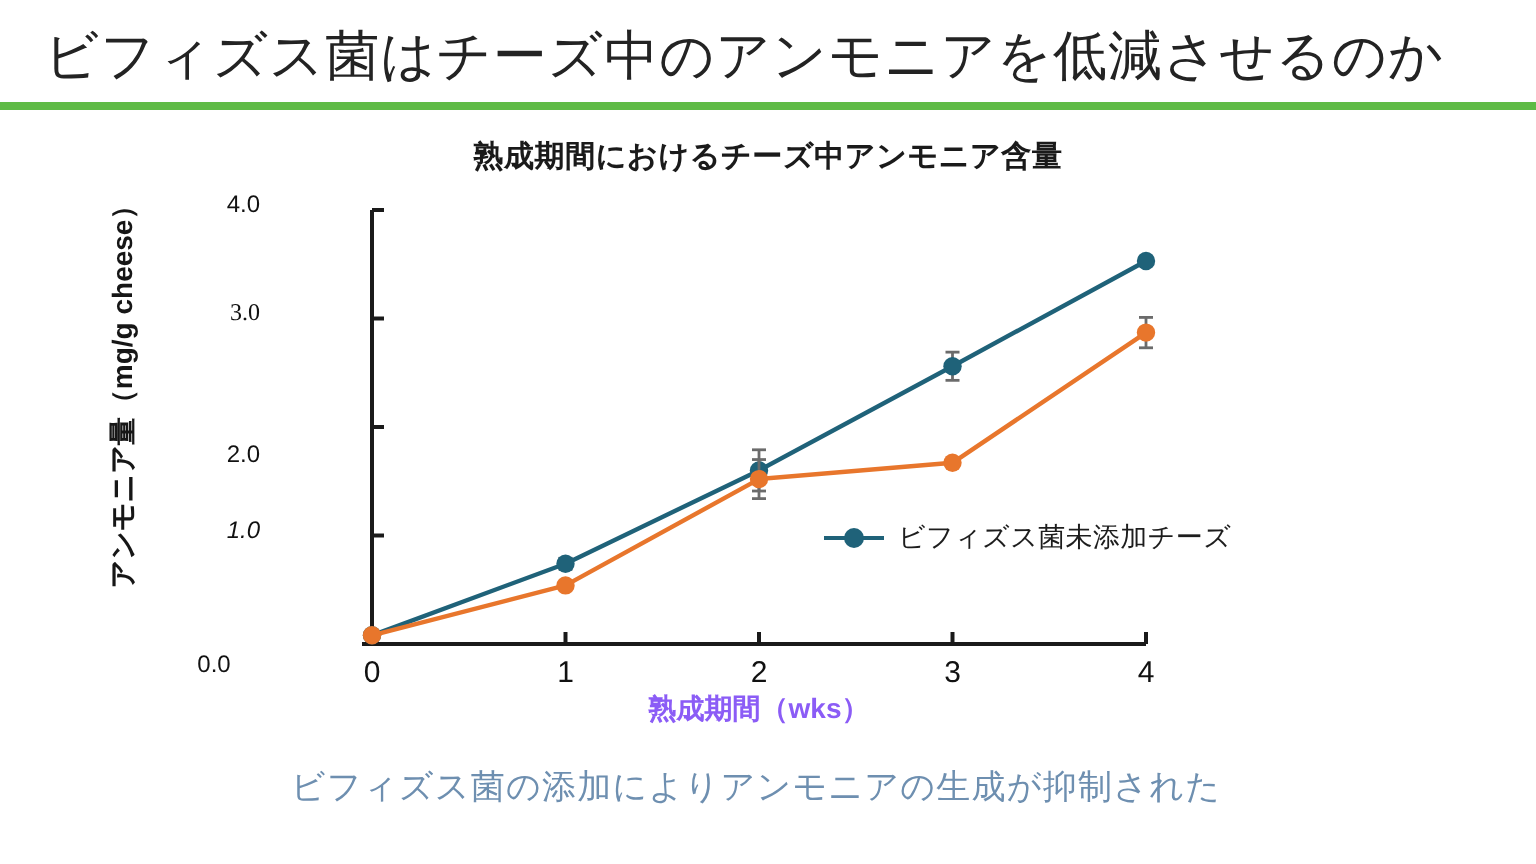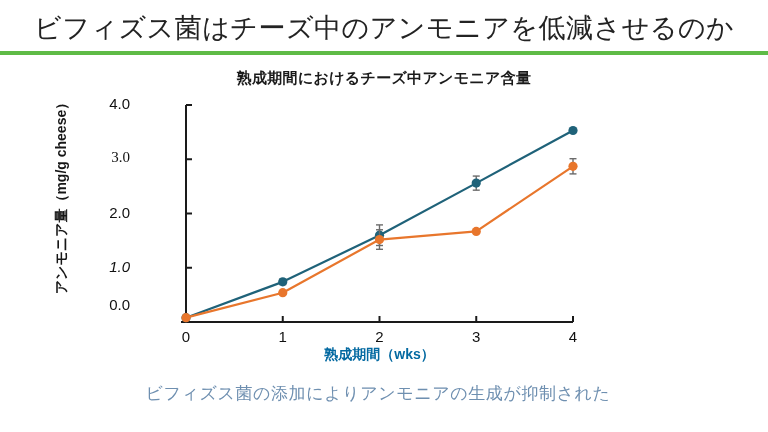--- a/index.html
+++ b/index.html
@@ -18,21 +18,21 @@
 
   
   #slide-title {
     position: absolute;
     left: 0;
     top: 6px;
     width: 768px;
     height: 46px;
     display: flex;
     align-items: center;
-    padding-left: 34px;
+    padding-left: 22px;
     box-sizing: border-box;
     font-size: 27px;
     line-height: 1.15;
     letter-spacing: 0.5px;
     color: #232323;
     white-space: nowrap;
   }
   #title-rule {
     position: absolute;
     left: 0;
@@ -84,57 +84,57 @@
     font-weight: bold;
     color: #161616;
     white-space: nowrap;
   }
 
   .y-tick-label {
     position: absolute;
     right: 0;
     width: 46px;
     text-align: right;
+    font-size: 12px;
+    color: #111111;
+    font-weight: 500;
+  }
+  #y-tick-labels {
+    position: absolute;
+    left: 82px;
+    top: 0;
+    width: 48px;
+    height: 320px;
+  }
+
+  #x-tick-labels {
+    position: absolute;
+    left: 0;
+    top: 0;
+    width: 768px;
+    height: 320px;
+  }
+  .x-tick-label {
+    position: absolute;
+    width: 30px;
+    margin-left: -15px;
+    text-align: center;
     font-size: 15px;
     color: #111111;
     font-weight: 500;
   }
-  #y-tick-labels {
-    position: absolute;
-    left: 82px;
-    top: 0;
-    width: 48px;
-    height: 320px;
-  }
-
-  #x-tick-labels {
-    position: absolute;
-    left: 0;
-    top: 0;
-    width: 768px;
-    height: 320px;
-  }
-  .x-tick-label {
-    position: absolute;
-    width: 30px;
-    margin-left: -15px;
-    text-align: center;
-    font-size: 15px;
-    color: #111111;
-    font-weight: 500;
-  }
   #x-axis-title {
     position: absolute;
     left: 186px;
     top: 290px;
     width: 387px;
     text-align: center;
     font-size: 14px;
     font-weight: bold;
-    color: #0369a1;
+    color: #8b5cf6;
     white-space: nowrap;
   }
 
   
   #legend {
     position: absolute;
     left: 412px;
     top: 203px;
     display: flex;
     flex-direction: column;
@@ -241,33 +241,40 @@
         <circle cx="282.75" cy="236.70499999999998" r="4.6" fill="#E8762C"></circle>
         <circle cx="379.5" cy="183.54" r="4.6" fill="#E8762C"></circle>
         <circle cx="476.25" cy="175.4025" r="4.6" fill="#E8762C"></circle>
         <circle cx="573" cy="110.30249999999998" r="4.6" fill="#E8762C"></circle>
       </g>
   </svg>
 
   <div id="y-axis-title">アンモニア量（mg/g cheese）</div>
 
   <div id="y-tick-labels">
-      <div class="y-tick-label" style="top: 240px;">0.0</div>
+      <div class="y-tick-label" style="top: 269px; text-align: center;">0.0</div>
       <div class="y-tick-label" style="top: 201.75px; font-style: italic;">1.0</div>
-      <div class="y-tick-label" style="top: 148px;">2.0</div>
+      <div class="y-tick-label" style="top: 164px;">2.0</div>
       <div class="y-tick-label" style="top: 93.25px; font-family: Liberation Serif, serif;">3.0</div>
       <div class="y-tick-label" style="top: 39px;">4.0</div>
     </div>
   <div id="x-tick-labels">
       <div class="x-tick-label" style="left: 186px; top: 272px;">0</div>
       <div class="x-tick-label" style="left: 282.75px; top: 272px;">1</div>
       <div class="x-tick-label" style="left: 379.5px; top: 272px;">2</div>
       <div class="x-tick-label" style="left: 476.25px; top: 272px;">3</div>
       <div class="x-tick-label" style="left: 573px; top: 272px;">4</div>
     </div>
 
   <div id="x-axis-title">熟成期間（wks）</div>
 
   <div id="legend">
+      <div class="legend-row">
+        <span class="legend-key">
+          <span class="lk-line" style="background: rgb(31, 98, 121);"></span>
+          <span class="lk-dot" style="background: rgb(31, 98, 121);"></span>
+        </span>
+        <span class="legend-label">ビフィズス菌未添加チーズ</span>
+      </div>
     </div>
 </div>
 
 <div id="caption">ビフィズス菌の添加によりアンモニアの生成が抑制された</div>
 
 </body></html>

